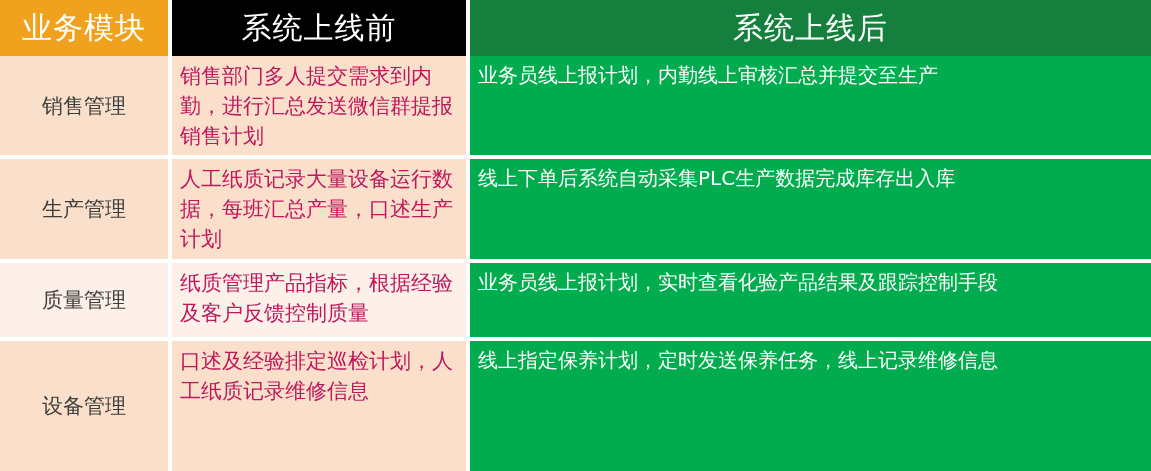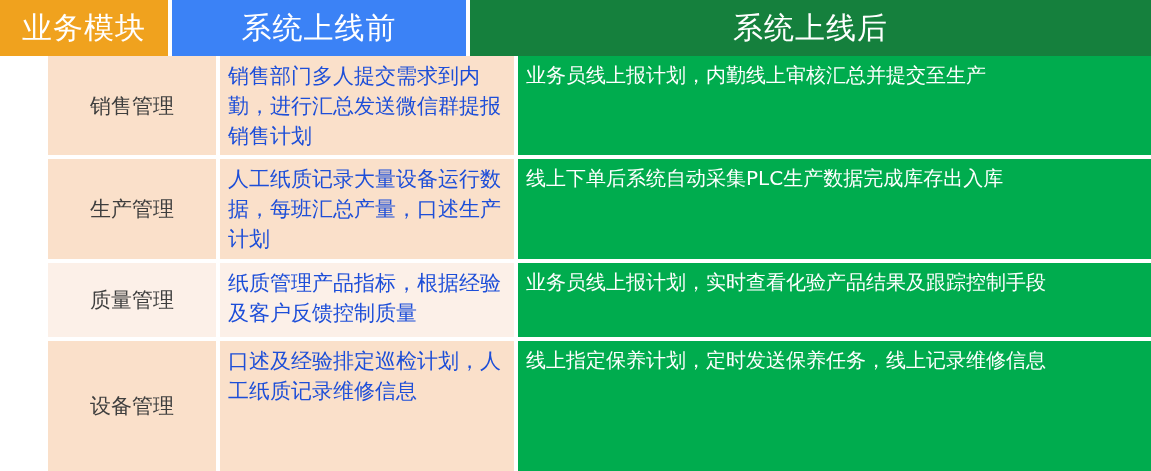--- a/index.html
+++ b/index.html
@@ -28,21 +28,21 @@
     letter-spacing:1px;
     box-sizing:border-box;
     line-height:1;
   }
   .h-module{
     width:168px;flex:0 0 168px;
     background:#F0A21E;
   }
   .h-before{
     width:294px;flex:0 0 294px;
-    background:#3b82f6;
+    background:#000000;
   }
   .h-after{
     flex:1 1 auto;
     background:#15803d;
   }
   
   .body-rows{
     flex:1 1 auto;
     display:flex;flex-direction:column;
   }
@@ -58,27 +58,26 @@
   .r4{flex:0 0 74px;}
   .r5{flex:1 1 auto;}
 
   .c-module{
     width:168px;flex:0 0 168px;
     display:flex;align-items:center;justify-content:center;
     font-size:21px;color:#3e3e3e;
     box-sizing:border-box;
     padding:0 6px;
     line-height:1.35;
-    margin-left:48px;
   }
   .c-before{
     width:294px;flex:0 0 294px;
     box-sizing:border-box;
     padding:6px 8px 4px 8px;
-    font-size:21px;color:#1d4ed8;
+    font-size:21px;color:#be185d;
     line-height:1.42;
     text-align:left;
     overflow:hidden;
   }
   .c-after{
     flex:1 1 auto;
     background:#00AC4E;
     box-sizing:border-box;
     padding:5px 6px 4px 8px;
     font-size:20px;color:#ffffff;

